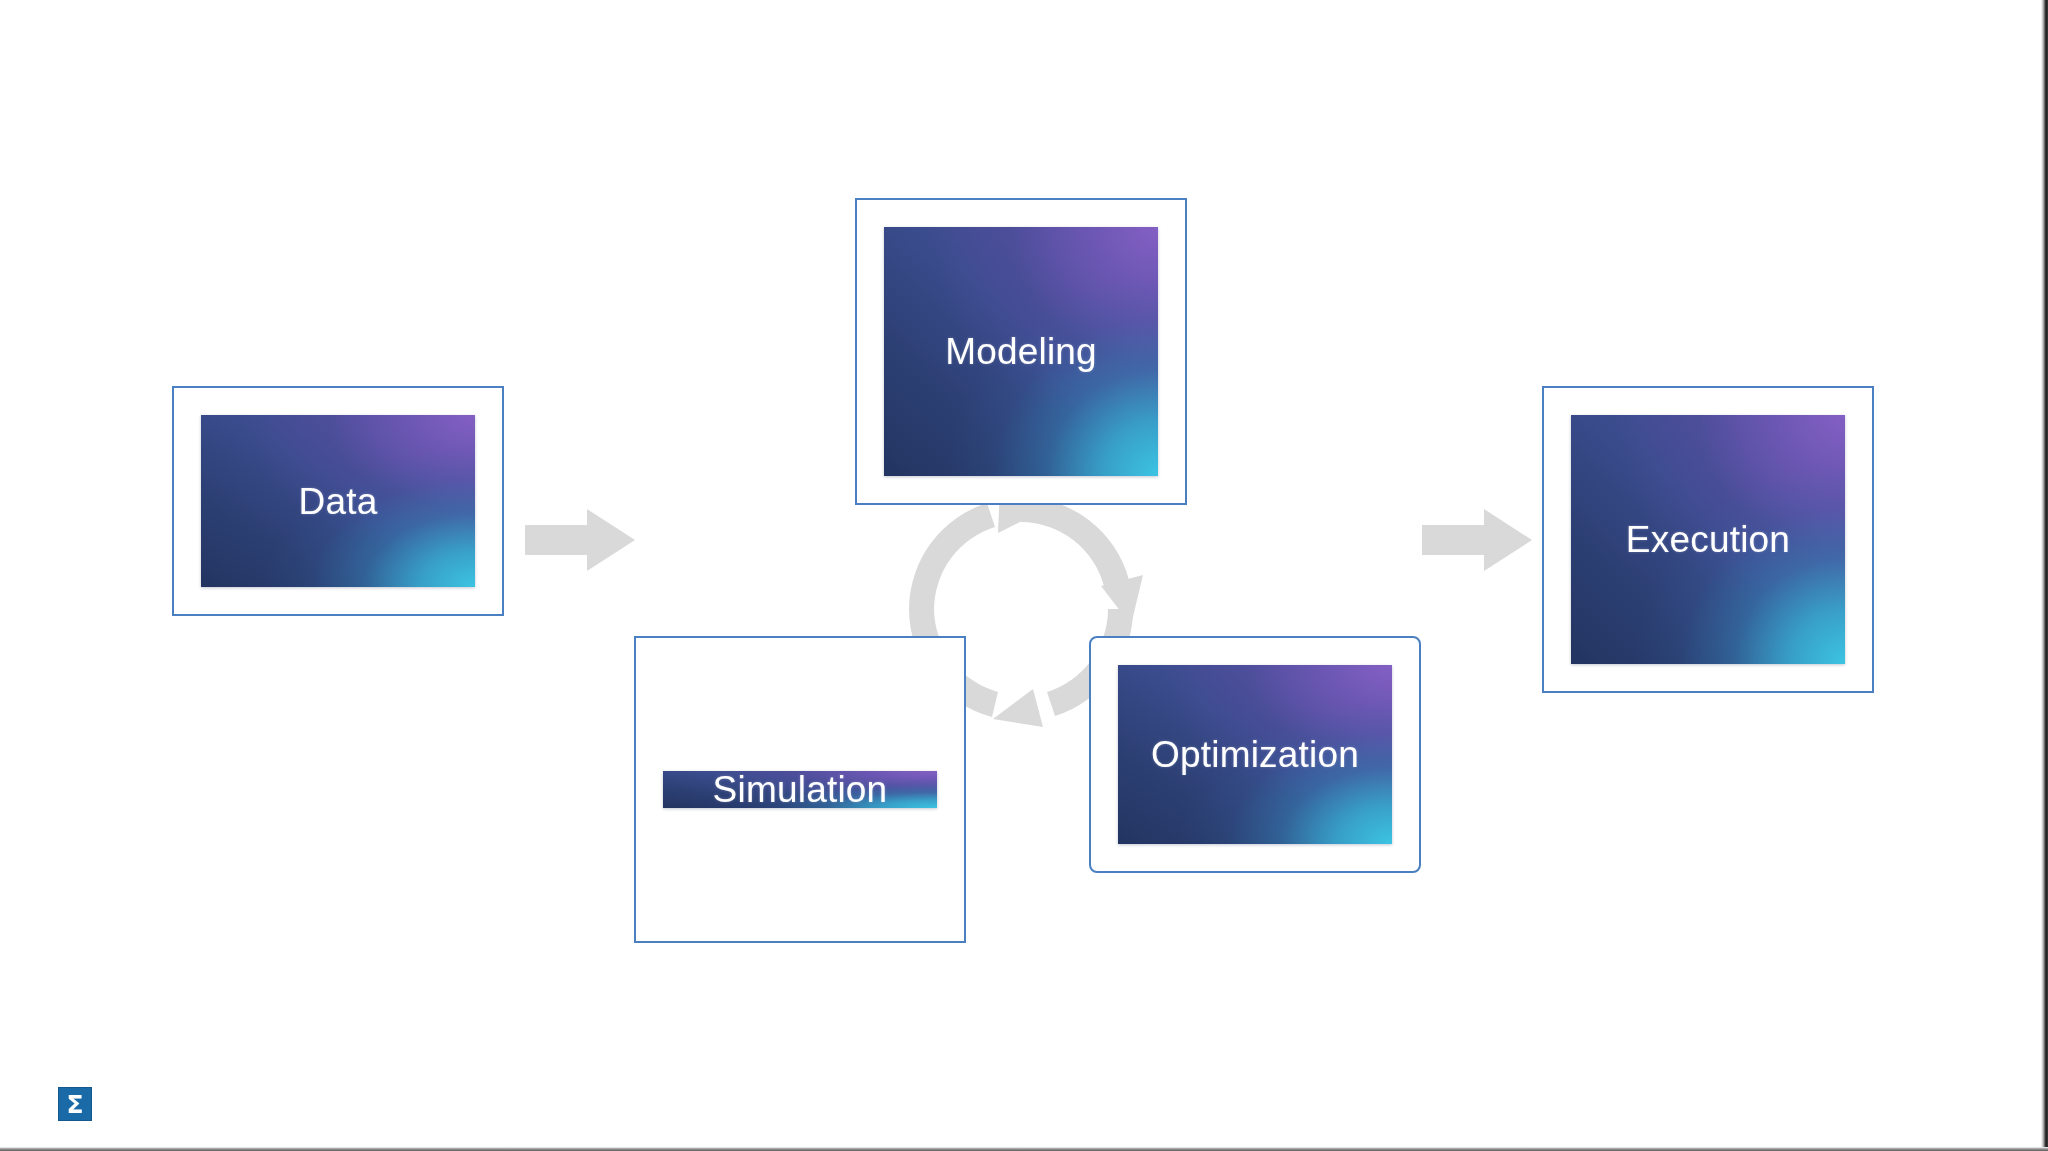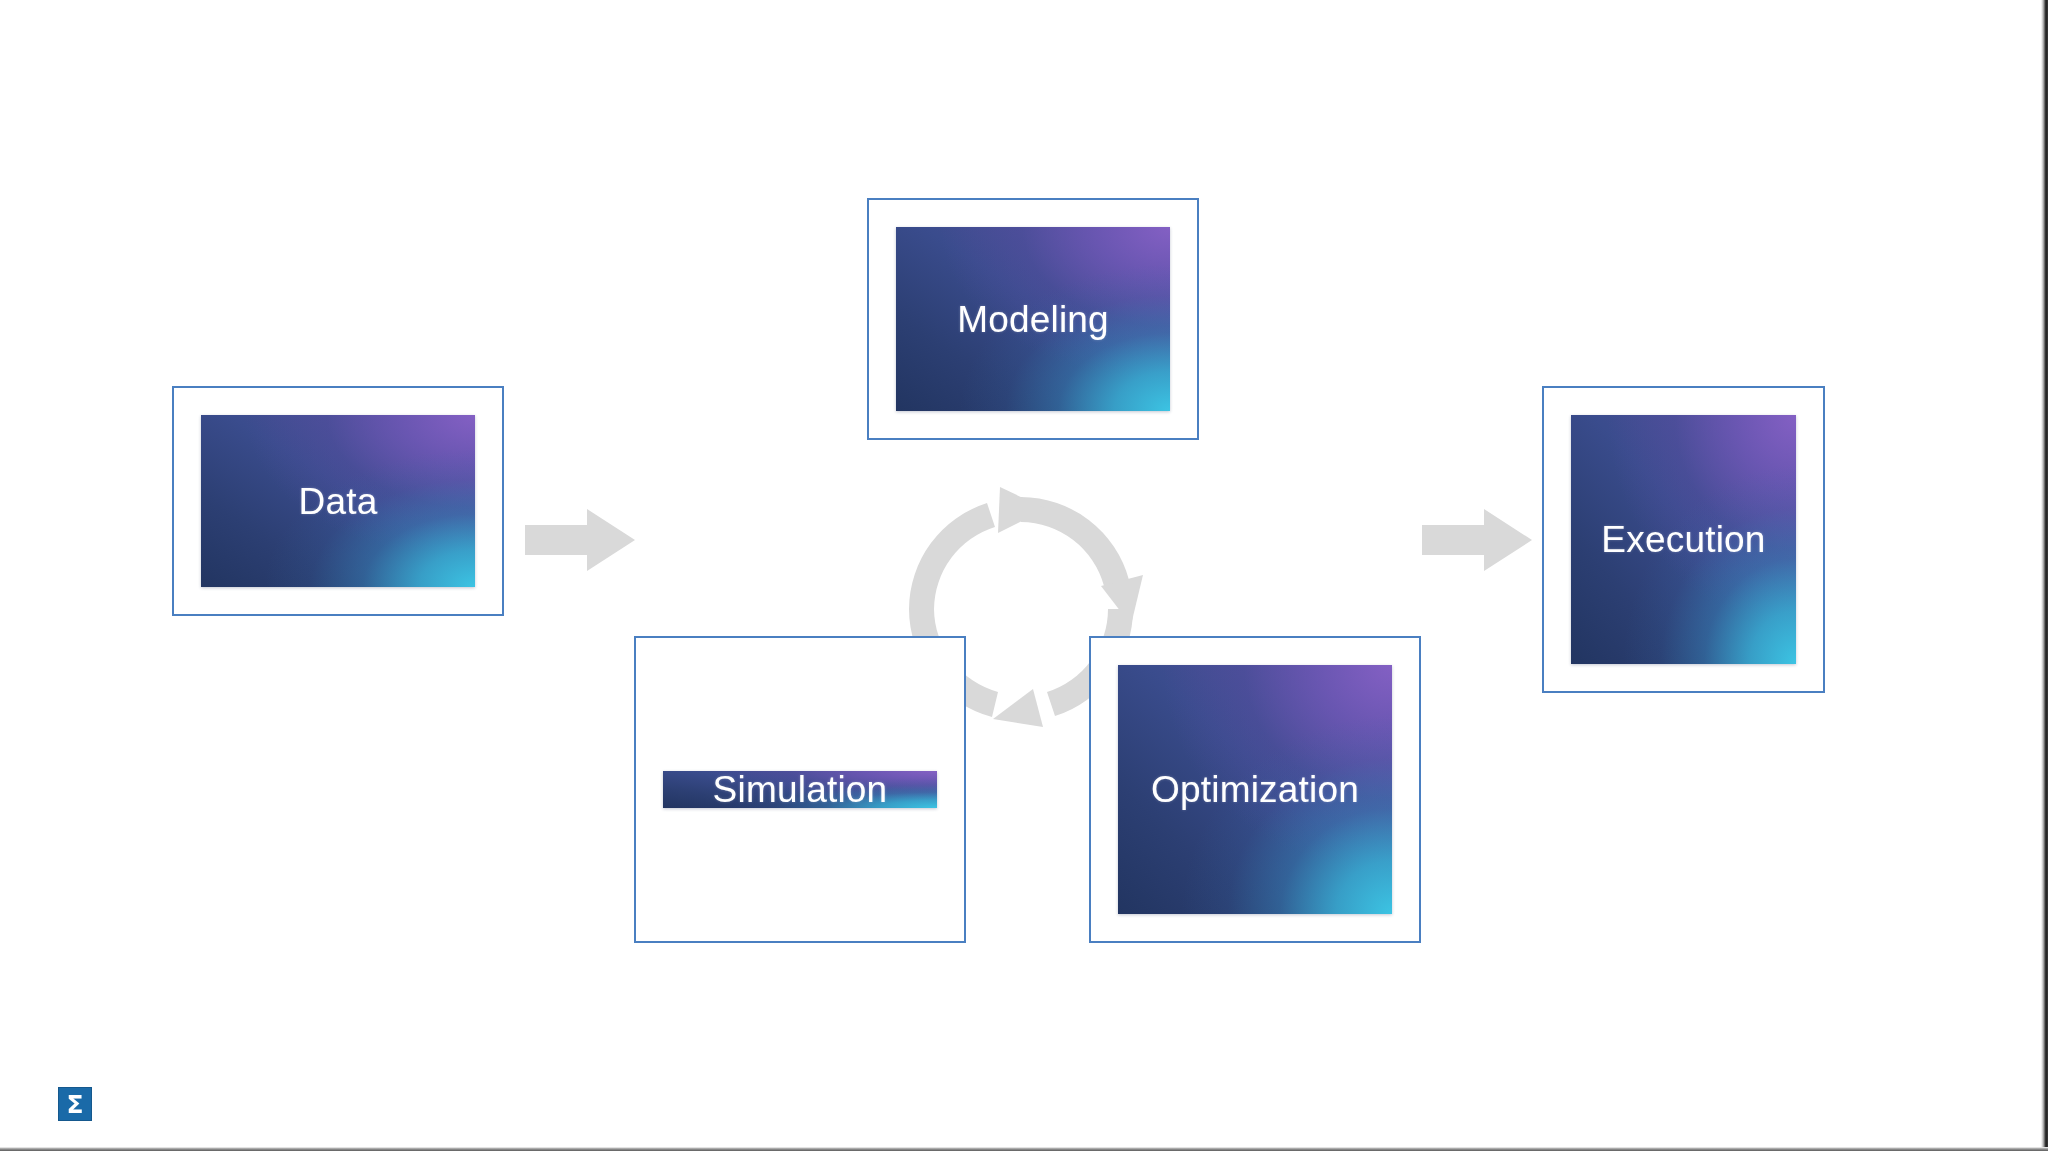--- a/index.html
+++ b/index.html
@@ -72,24 +72,24 @@
     font-weight: 400;
     letter-spacing: 0.2px;
     line-height: 1;
     text-shadow: 0 0 3px rgba(255,255,255,0.25);
     white-space: nowrap;
     user-select: none;
   }
 
   
   #node-data        { left: 172px;  top: 386px; width: 332px; height: 230px; }
-  #node-modeling    { left: 855px;  top: 198px; width: 332px; height: 242px; margin-left: 12px; }
+  #node-modeling    { left: 855px;  top: 198px; width: 332px; height: 307px; }
   #node-simulation  { left: 634px;  top: 636px; width: 332px; height: 307px; align-items: center; }
-  #node-optimization{ left: 1089px; top: 636px; width: 332px; height: 307px; }
-  #node-execution   { left: 1542px; top: 386px; width: 283px; height: 307px; }
+  #node-optimization{ left: 1089px; top: 636px; width: 332px; height: 237px; border-radius: 8px; }
+  #node-execution   { left: 1542px; top: 386px; width: 332px; height: 307px; }
 
   
   .flow-arrow {
     position: absolute;
     width: 110px;
     height: 70px;
   }
   #arrow-data-modeling  { left: 525px;  top: 505px; }
   #arrow-opt-execution  { left: 1422px; top: 505px; }
 

